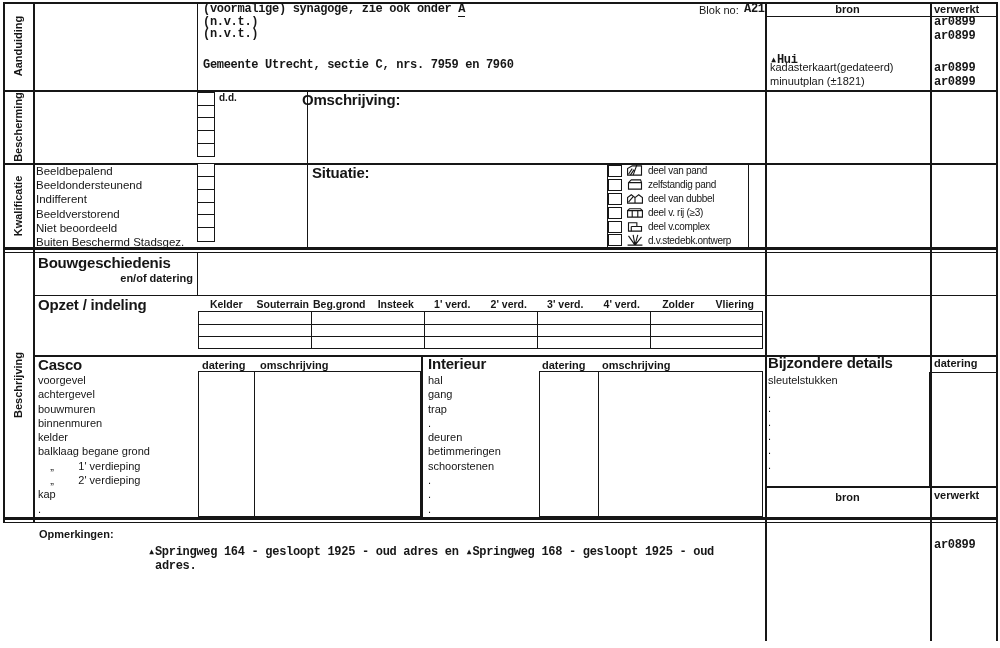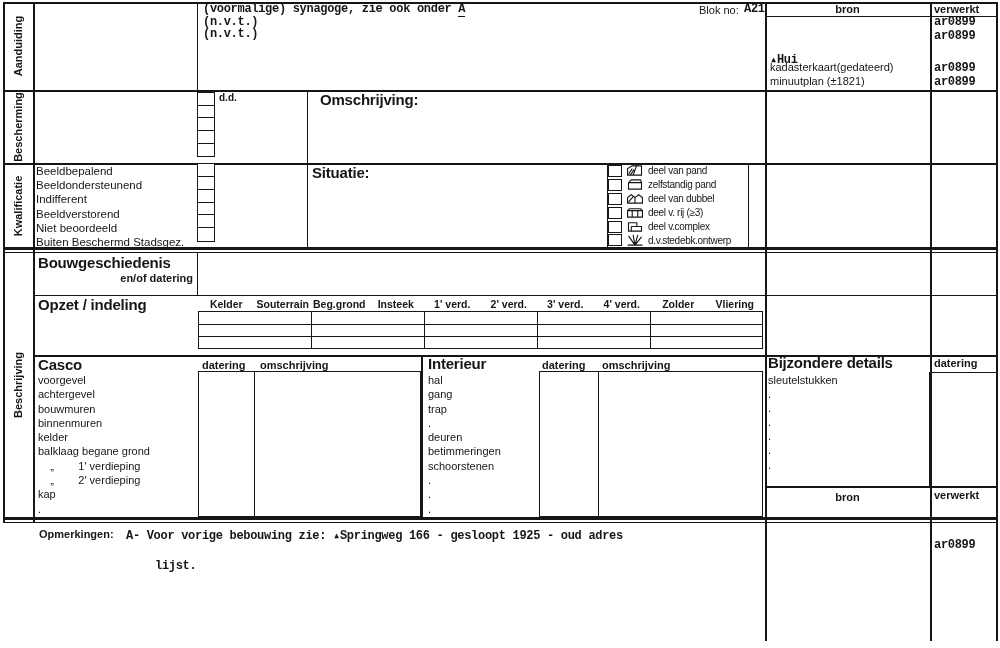--- a/index.html
+++ b/index.html
@@ -81,20 +81,21 @@
   <div class="spine" style="top:163px;height:86px;">
       <span>Kwalificatie</span>
     </div>
   <div class="spine" style="top:252px;height:266px;">
       <span>Beschrijving</span>
     </div>
 
   <div class="abs mono" style="left:203px;top:2px;"><span>(voormalige) synagoge, zie ook onder </span><span class="u">A</span></div>
   <div class="abs mono" style="left:203px;top:15px;">(n.v.t.)</div>
   <div class="abs mono" style="left:203px;top:27px;">(n.v.t.)</div>
+  <div class="abs mono" style="left:203px;top:58px;">Gemeente Utrecht, sectie C, nrs. 7959 en 7960</div>
   <div class="abs lbl" style="left:699px;top:4px;">Blok no:</div>
   <div class="abs mono" style="left:744px;top:2px;">A21</div>
 
   <div class="abs colhead center" style="left:765px;top:3px;width:165px;">bron</div>
   <div class="abs colhead" style="left:934px;top:3px;">verwerkt</div>
   <div class="abs mono" style="left:770px;top:15px;margin-top:37px;">▴Hui</div>
   <div class="abs lbl" style="left:770px;top:61px;">kadasterkaart(gedateerd)</div>
   <div class="abs lbl" style="left:770px;top:75px;">minuutplan (±1821)</div>
   <div class="abs mono" style="left:934px;top:15px;">ar0899</div>
   <div class="abs mono" style="left:934px;top:29px;">ar0899</div>
@@ -102,21 +103,21 @@
   <div class="abs mono" style="left:934px;top:75px;">ar0899</div>
 
   <div class="ladder" style="top:92px;height:71px;">
     <div style="height:14.2px;"></div>
     <div style="height:14.2px;"></div>
     <div style="height:14.2px;"></div>
     <div style="height:14.2px;"></div>
     <div style="height:14.2px;"></div>
   </div>
   <div class="abs small" style="left:219px;top:92px;font-weight:700;">d.d.</div>
-  <div class="abs title" style="left:320px;top:91px;text-align:center;">Omschrijving:</div>
+  <div class="abs title" style="left:302px;top:91px;text-align:center;">Omschrijving:</div>
 
   <div class="vstack kwal" style="left:36px;top:165px;">
     <div>Beeldbepalend</div>
   <div>Beeldondersteunend</div>
       <div>Indifferent</div>
       <div>Beeldverstorend</div>
       <div>Niet beoordeeld</div>
       <div>Buiten Beschermd Stadsgez.</div>
     </div>
   <div class="ladder" style="top:163px;height:86px;">
@@ -256,16 +257,16 @@
       <div>.</div>
       <div>.</div>
     </div>
   <div class="abs" style="left:929px;top:372px;width:68px;height:114px;border-left:1.2px solid #161616;border-top:1.2px solid #161616;box-sizing:border-box;"></div>
 
   <div class="abs colhead center" style="left:765px;top:491px;width:165px;">bron</div>
   <div class="abs colhead" style="left:934px;top:489px;">verwerkt</div>
   <div class="abs mono" style="left:934px;top:538px;">ar0899</div>
 
   <div class="abs lbl" style="left:39px;top:528px;font-weight:700;">Opmerkingen:</div>
-  <div class="abs mono" style="left:126px;top:528px;">A- Voor vorige bebouwing zie: ▴Springweg 166 - gesloopt 1925 - oud adres</div>
-  <div class="abs mono" style="left:155px;top:559px;">lijst.</div>
+  <div class="abs mono" style="left:148px;top:543.5px;">▴Springweg 164 - gesloopt 1925 - oud adres en ▴Springweg 168 - gesloopt 1925 - oud</div>
+  <div class="abs mono" style="left:155px;top:559px;">adres.</div>
 
 </div>
 
 </body></html>

